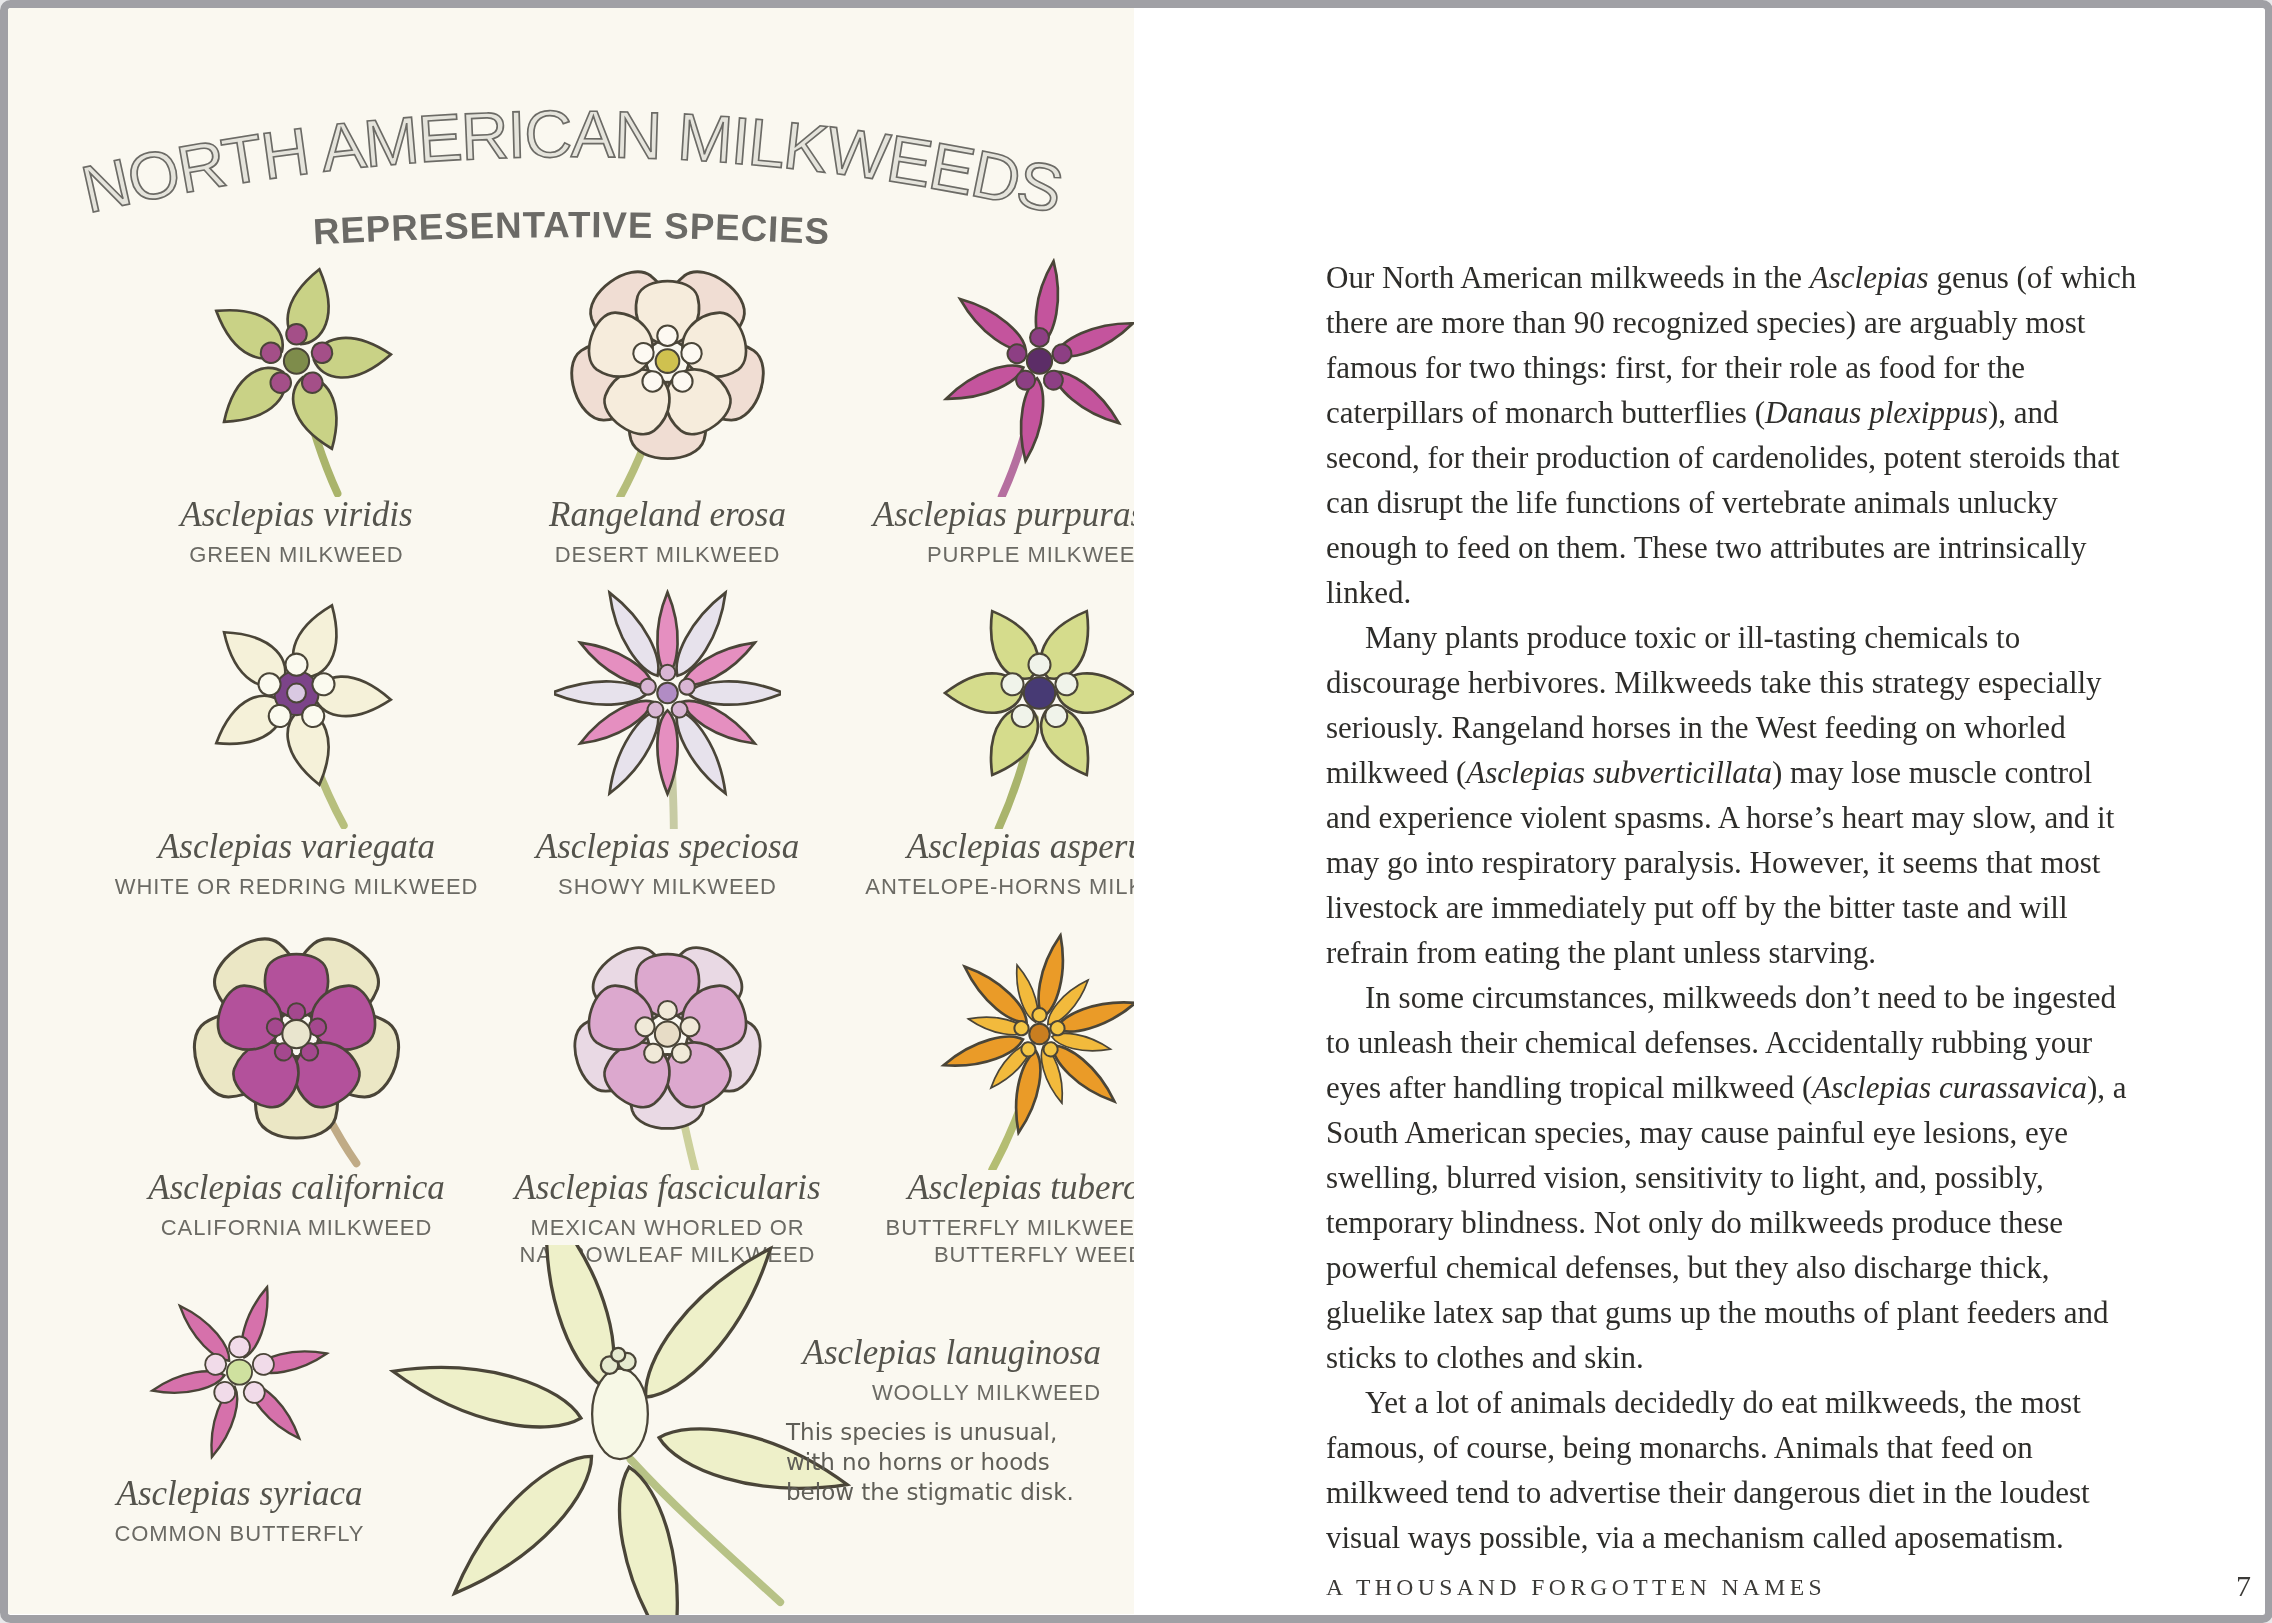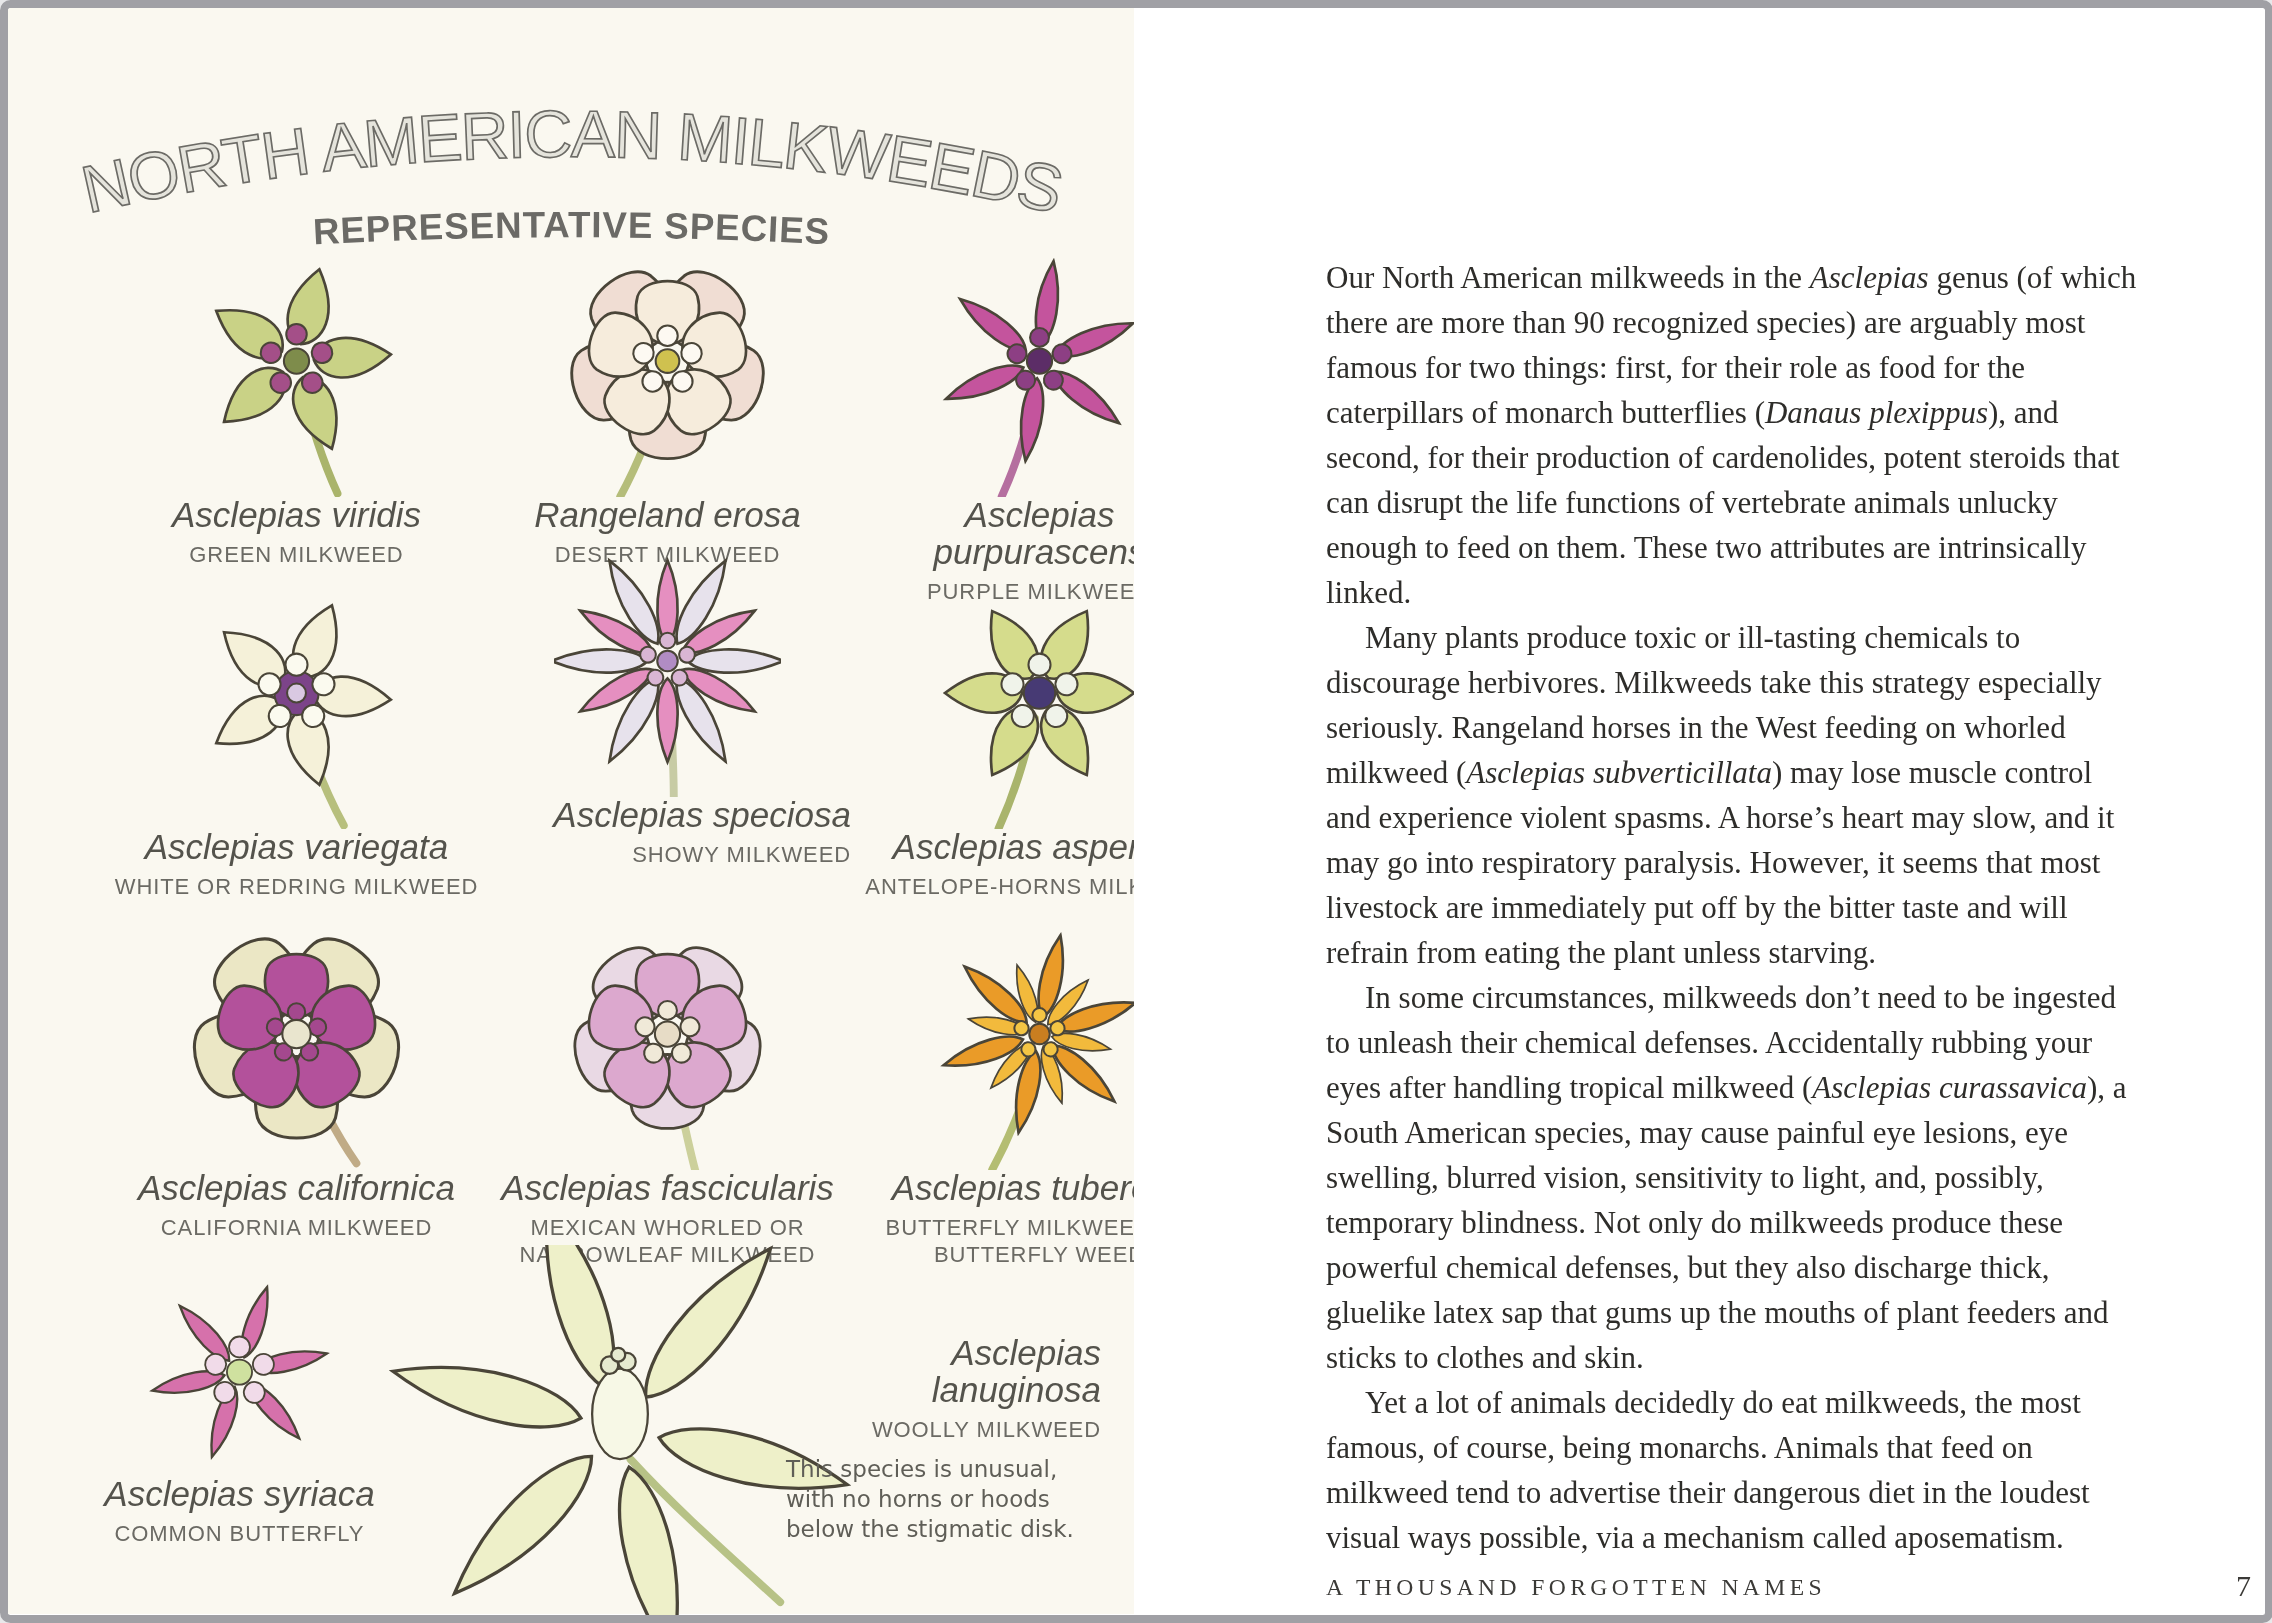--- a/index.html
+++ b/index.html
@@ -8,21 +8,21 @@
   .page{position:absolute;top:0;height:1606px;}
   .left-page{left:0;width:1126px;background:#faf8f0;}
   .right-page{left:1126px;width:1129px;background:#ffffff;}
   
   .title-svg{position:absolute;left:52px;top:35px;}
   .title-text{font-family:"Liberation Sans",sans-serif;font-size:76px;letter-spacing:-2px;
               fill:rgba(108,107,102,0.14);stroke:#6c6b66;stroke-width:1.9px;}
   .subtitle-text{font-family:"Liberation Sans",sans-serif;font-size:42px;letter-spacing:1px;fill:#6b6a66;font-weight:bold;}
   .cell{position:absolute;width:367px;text-align:center;}
   .cell svg{display:block;margin:0 auto;}
-  .latin{font-family:Liberation Sans, sans-serif;font-style:italic;font-size:35px;color:#54534c;line-height:1.05;}
+  .latin{font-family:Liberation Serif, serif;font-style:italic;font-size:35px;color:#54534c;line-height:1.05;}
   .common{font-family:"Liberation Sans",sans-serif;font-size:22px;letter-spacing:0.9px;color:#6b6a64;line-height:1.25;margin-top:7px;}
   .note{font-family:"DejaVu Sans",sans-serif;font-size:23px;color:#5f5e57;line-height:1.3;margin-top:12.2px;}
   .lan-label{position:absolute;left:778px;top:1327px;width:315px;text-align:left;}
   .lan-label .latin,.lan-label .common{text-align:right;margin-left:0;}
   .lan-svg{position:absolute;left:350px;top:1237px;}
   .stem{fill:none;stroke-linecap:round;stroke-width:5px;}
   .petals,.hoods,.sepals{stroke:#4a4538;}
   .petals{stroke-width:1.7px;}
   .sepals{stroke-width:1.5px;}
   .hoods{stroke-width:1.3px;}
@@ -159,21 +159,21 @@
             <circle cx="0" cy="-18" r="7" transform="rotate(144)"></circle>
             <circle cx="0" cy="-18" r="7" transform="rotate(216)"></circle>
             <circle cx="0" cy="-18" r="7" transform="rotate(288)"></circle>
         </g>
         <circle class="centerc" r="6" fill="#d9c9e2"></circle>
       </svg>
       <div class="latin">Asclepias variegata</div>
       <div class="common">WHITE OR REDRING MILKWEED</div>
     </div>
 
-    <div class="cell" style="left:476px;top:536px;text-align:right;">
+    <div class="cell" style="left:476px;top:568px;">
       <svg width="227" height="253" viewBox="-72 -74 144 160">
         <path class="stem" d="M1,16 C3,48 4,68 4,88" stroke="#c7cba4"></path>
         <g class="sepals" transform="rotate(30) scale(1.15)" fill="#e7e2ec">
           <use href="#p-slim"></use>
             <use href="#p-slim" transform="rotate(60)"></use>
             <use href="#p-slim" transform="rotate(120)"></use>
             <use href="#p-slim" transform="rotate(180)"></use>
             <use href="#p-slim" transform="rotate(240)"></use>
             <use href="#p-slim" transform="rotate(300)"></use>
         </g>

